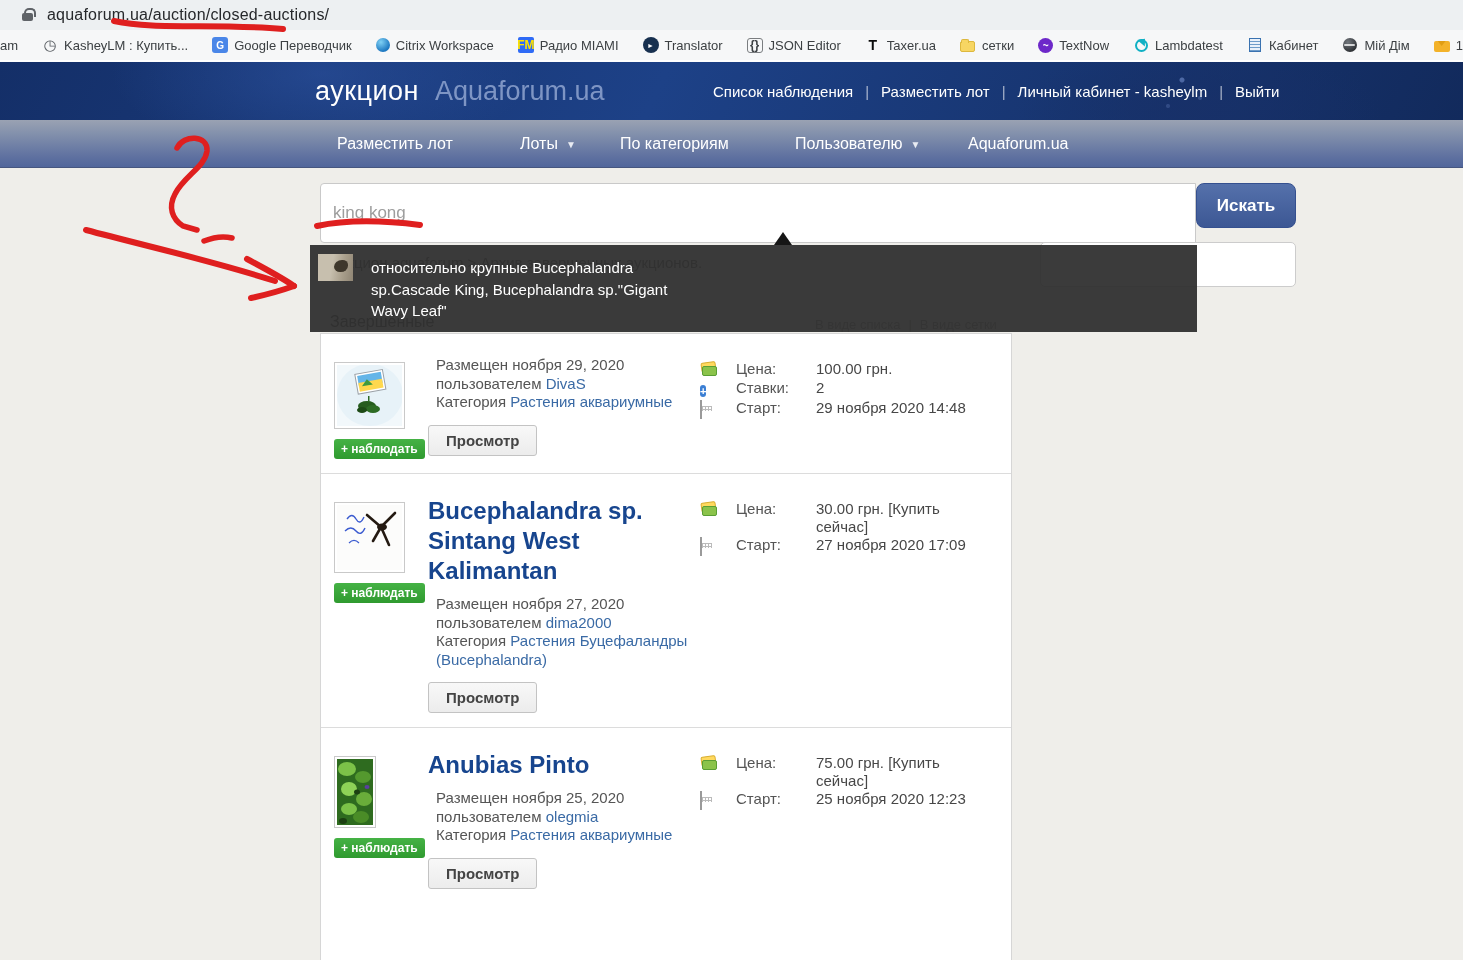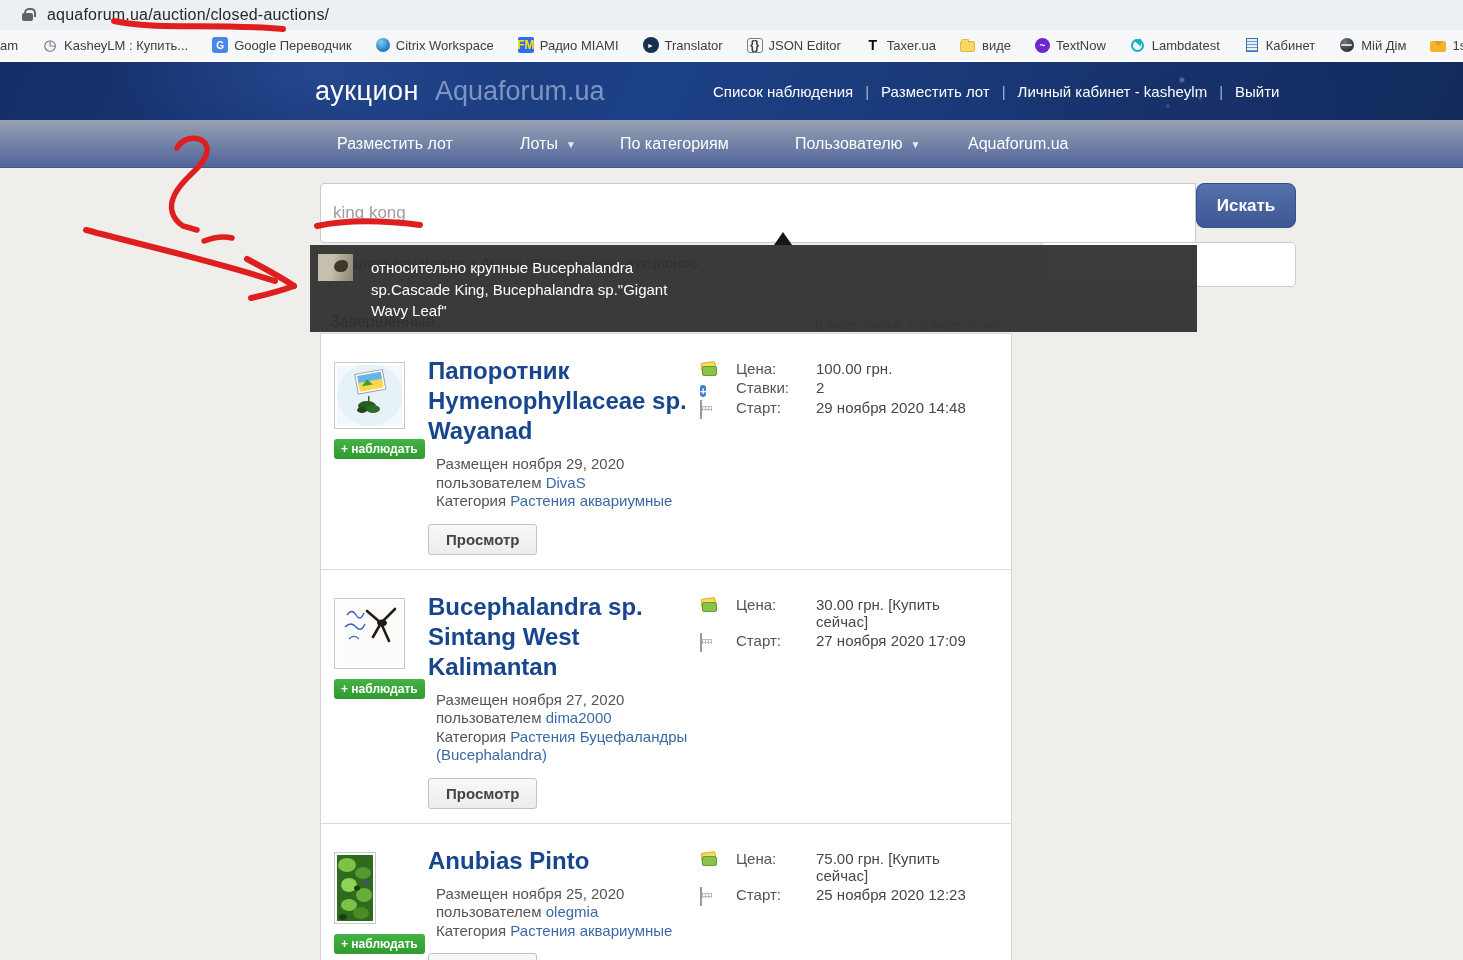--- a/index.html
+++ b/index.html
@@ -176,21 +176,21 @@
       <span>JSON Editor</span>
     </span>
   <span class="bm">
       <span class="bi bi-taxer">T</span>
       <span>Taxer.ua</span>
     </span>
   <span class="bm">
       <span class="bi">
         <span class="bi-folder"></span>
       </span>
-      <span>виде</span>
+      <span>сетки</span>
     </span>
   <span class="bm">
       <span class="bi bi-textnow">~</span>
       <span>TextNow</span>
     </span>
   <span class="bm">
       <span class="bi">
         <span class="bi-lambdatest"></span>
       </span>
       <span>Lambdatest</span>
@@ -276,21 +276,20 @@
           <ellipse cx="30" cy="41" rx="9" ry="5" fill="#265c1e"></ellipse>
           <ellipse cx="36" cy="44" rx="7" ry="4" fill="#2d6b24"></ellipse>
           <ellipse cx="25" cy="45" rx="5" ry="3" fill="#1d4a16"></ellipse>
           <rect x="31" y="31" width="1.5" height="6" fill="#2d6b24"></rect>
         </svg>
       </span>
       <br>
       <span class="watch-badge">+ наблюдать</span>
     </div>
     <div class="item-mid">
-      <div class="item-title">Папоротник Hymenophyllaceae sp. Wayanad</div>
       <div class="item-meta">
         <span>Размещен ноября 29, 2020</span><br>
         <span>пользователем</span>
         <a>DivaS</a><br>
         <span>Категория</span>
         <a>Растения аквариумные</a>
       </div>
       <button class="view-btn">Просмотр</button>
     </div>
     <div class="item-right">

